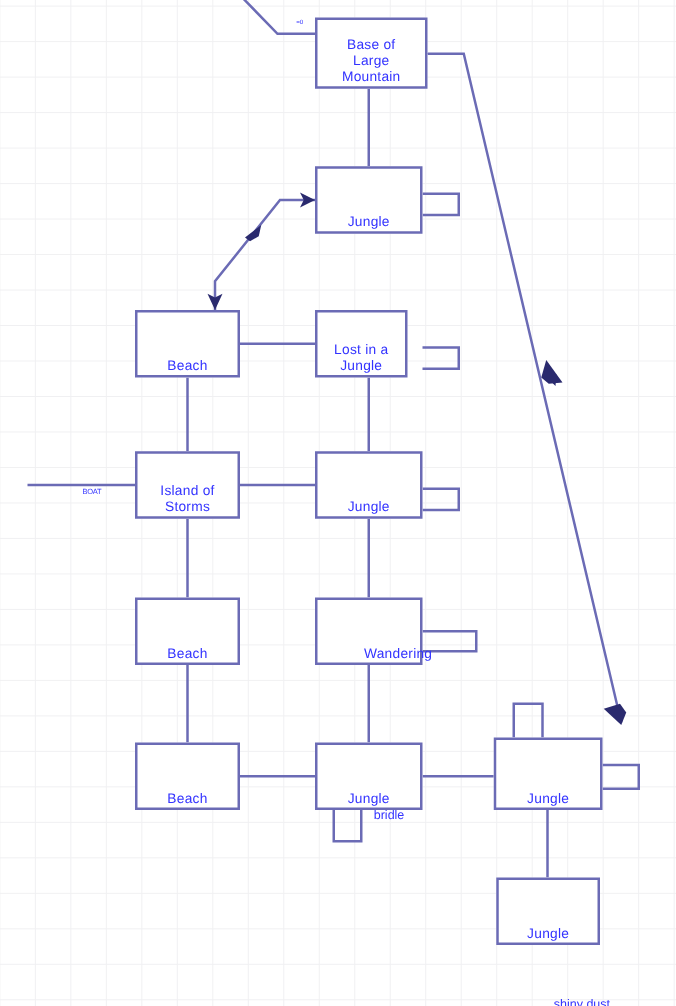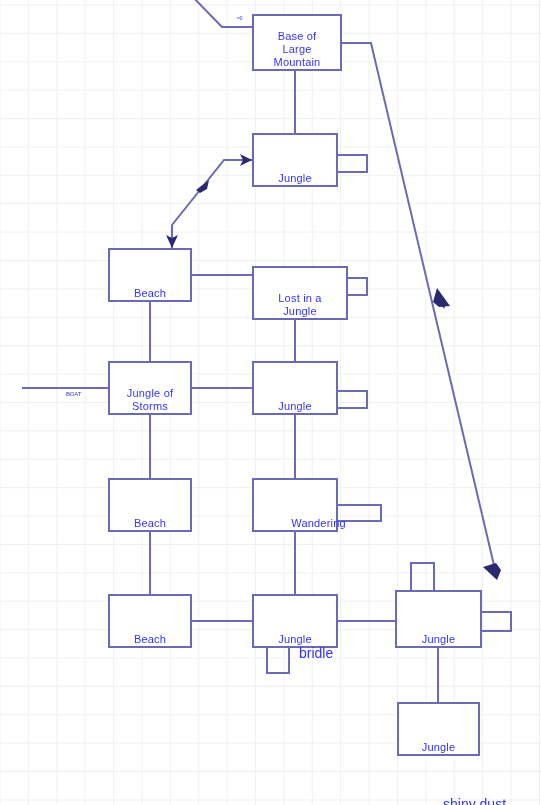--- a/index.html
+++ b/index.html
@@ -46,21 +46,21 @@
     z-index: 3;
   }
   .node-label {
     display: block;
     padding: 0 3px;
     white-space: pre-line;
   }
   .edge-label {
     position: absolute;
     color: #3333ff;
-    font-size: 14px;
+    font-size: 10px;
     line-height: 10px;
     white-space: nowrap;
     z-index: 4;
   }
   .tiny-label {
     position: absolute;
     color: #3333ff;
     font-size: 5px;
     line-height: 6px;
     white-space: nowrap;
@@ -149,27 +149,27 @@
   </div>
 
   <div class="node" style="left:252px; top:133px; width:86px; height:54px;">
     <span class="node-label">Jungle</span>
   </div>
 
   <div class="node" style="left:108px; top:248px; width:84px; height:54px;">
     <span class="node-label">Beach</span>
   </div>
 
-  <div class="node" style="left:252px; top:248px; width:96px; height:54px;margin-top:18px;">
+  <div class="node" style="left:252px; top:248px; width:74px; height:54px;">
     <span class="node-label">Lost in a
 Jungle</span>
   </div>
 
   <div class="node" style="left:108px; top:361px; width:84px; height:54px;">
-    <span class="node-label">Jungle of
+    <span class="node-label">Island of
 Storms</span>
   </div>
 
   <div class="node" style="left:252px; top:361px; width:86px; height:54px;">
     <span class="node-label">Jungle</span>
   </div>
 
   <div class="node" style="left:108px; top:478px; width:84px; height:54px;">
     <span class="node-label">Beach</span>
   </div>

